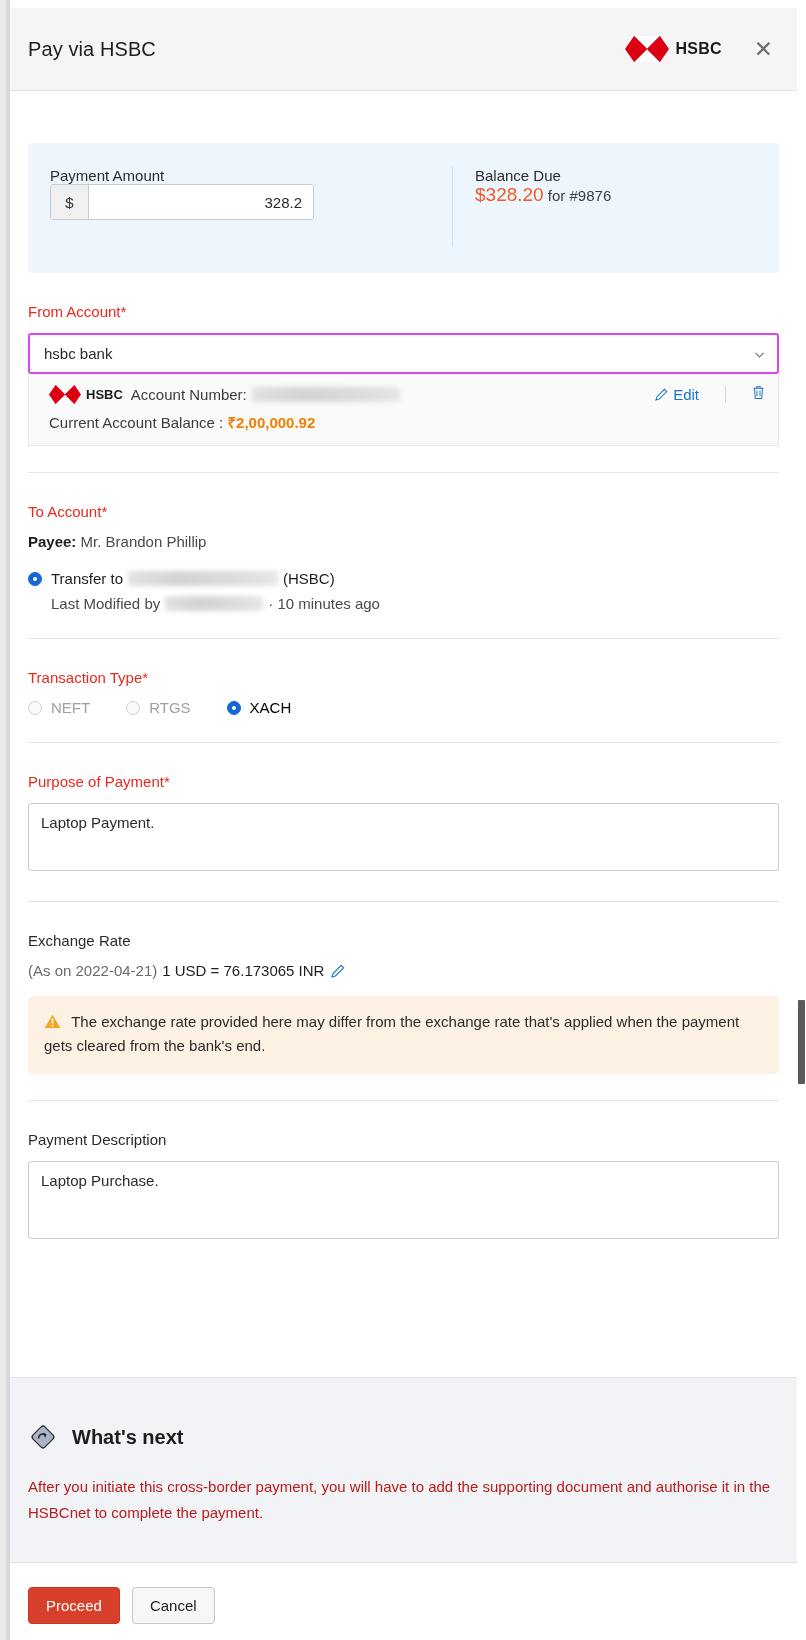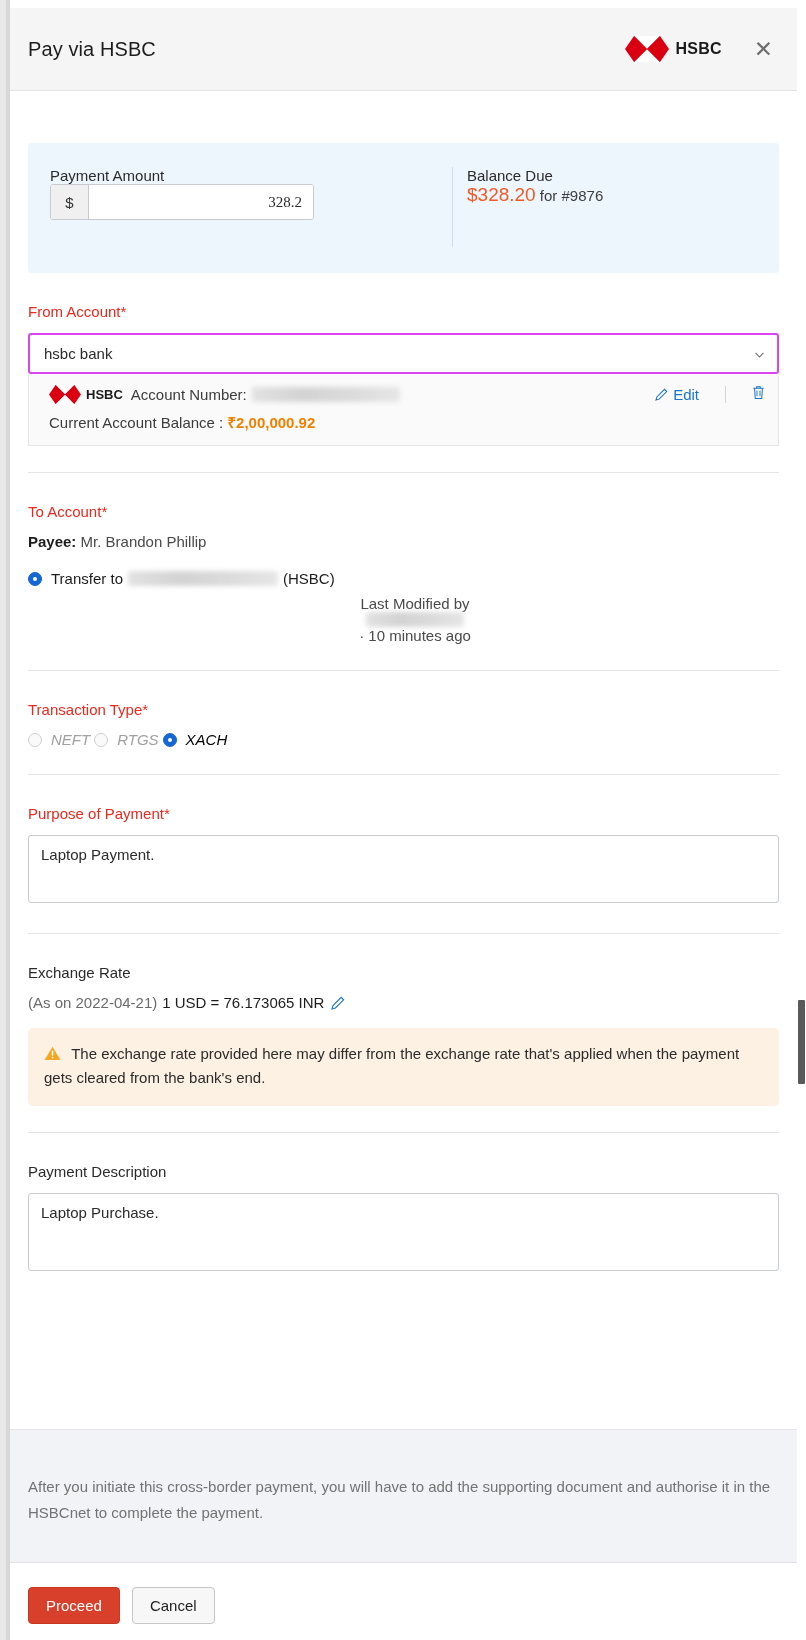--- a/index.html
+++ b/index.html
@@ -89,25 +89,25 @@
   .currency-prefix {
     width: 38px; background: #f0f0f0;
     border-right: 1px solid #c8ccd0;
     display: flex; align-items: center; justify-content: center;
     font-size: 15px; color: #333;
   }
   .amount-input {
     flex: 1; border: 0; outline: none;
     text-align: right; padding-right: 11px;
     font-size: 15px; color: #2b2b2b;
-    font-family: Liberation Serif, serif;
+    font-family: Liberation Sans, sans-serif;
     background: #fff;
   }
   .balance-col {
-    flex: 1; padding-left: 14px;
+    flex: 1; padding-left: 22px;
     border-left: 1px solid #cfdced;
     align-self: stretch;
   }
   .balance-value { font-size: 15px; color: #3d3d3d; }
   .balance-amount {
     color: #f05a28; font-size: 19px; font-weight: 400;
   }
 
   
   .req-label {
@@ -168,23 +168,23 @@
   }
   .radio.checked { border-color: #1667d6; background: #1667d6; }
   .radio.checked:after {
     content: ""; position: absolute; left: 4px; top: 4px;
     width: 4px; height: 4px; border-radius: 50%; background: #fff;
   }
   .radio.disabled { border-color: #cfcfcf; background: #fafafa; }
   .sub-line {
     margin-top: 8px; padding-left: 23px;
     font-size: 15px; color: #4a4a4a;
-    display: flex; align-items: center; flex-direction: column;
-  }
-  .txn-types { display: flex; align-items: flex-start; gap: 4px; font-style: italic; }
+    display: flex; align-items: center;
+  }
+  .txn-types { display: flex; align-items: flex-start; gap: 36px; }
   .txn-opt { display: flex; align-items: center; font-size: 15px; }
   .txn-opt.dis { color: #a0a0a0; }
   .note-text {
     margin-top: 22px; font-size: 15px; color: #3c3c3c;
   }
 
   
   .ta {
     width: 100%; height: 68px; resize: none;
     border: 1px solid #c8ccd0; border-radius: 3px;
@@ -206,21 +206,21 @@
   .warn-ico { margin-right: 6px; position: relative; top: 2px; }
 
   
   .whats-next {
     background: #f1f3f7;
     border-top: 1px solid #e4e4e4;
     padding: 44px 18px 36px 18px;
   }
   .wn-head { display: flex; align-items: center; gap: 14px; margin-bottom: 22px; }
   .wn-title { font-size: 20px; font-weight: bold; color: #1d1d1d; }
-  .wn-body { font-size: 15px; color: #737373; line-height: 1.72; }
+  .wn-body { font-size: 15px; color: #b91c1c; line-height: 1.72; }
 
   
   .modal-footer {
     border-top: 1px solid #e0e0e0;
     padding: 24px 18px;
     display: flex; gap: 12px; align-items: center;
     background: #fff;
   }
   .btn {
     font-size: 15px; border-radius: 4px; cursor: pointer;
@@ -400,20 +400,28 @@
       <hr class="divider">
     </div>
 
     <div class="section" style="padding-bottom:34px">
       <div class="plain-label">Payment Description</div>
       <textarea class="ta ta-tall" placeholder="" style="">Laptop Purchase.</textarea>
     </div>
   </div>
 
   <div class="whats-next">
+    <div class="wn-head">
+      <svg width="30" height="30" viewBox="0 0 30 30">
+        <rect x="6.5" y="6.5" width="17" height="17" rx="3" transform="rotate(45 15 15)" fill="#aab4c8" stroke="#2c2c2c" stroke-width="1.3"></rect>
+        <path d="M10.5 16.5 a4.6 4.6 0 0 1 7.3 -3.7" fill="none" stroke="#2c2c2c" stroke-width="1.5"></path>
+        <path d="M14.6 11.1 L18.6 12.6 L17.2 16.1 Z" fill="#2c2c2c"></path>
+      </svg>
+      <span class="wn-title">What's next</span>
+    </div>
     <div class="wn-body">After you initiate this cross-border payment, you will have to add the supporting document and authorise it in the HSBCnet to complete the payment.</div>
   </div>
 
   <div class="modal-footer">
     <button class="btn btn-primary">Proceed</button>
     <button class="btn btn-secondary">Cancel</button>
   </div>
 </div>
 
 <div class="scroll-track">

